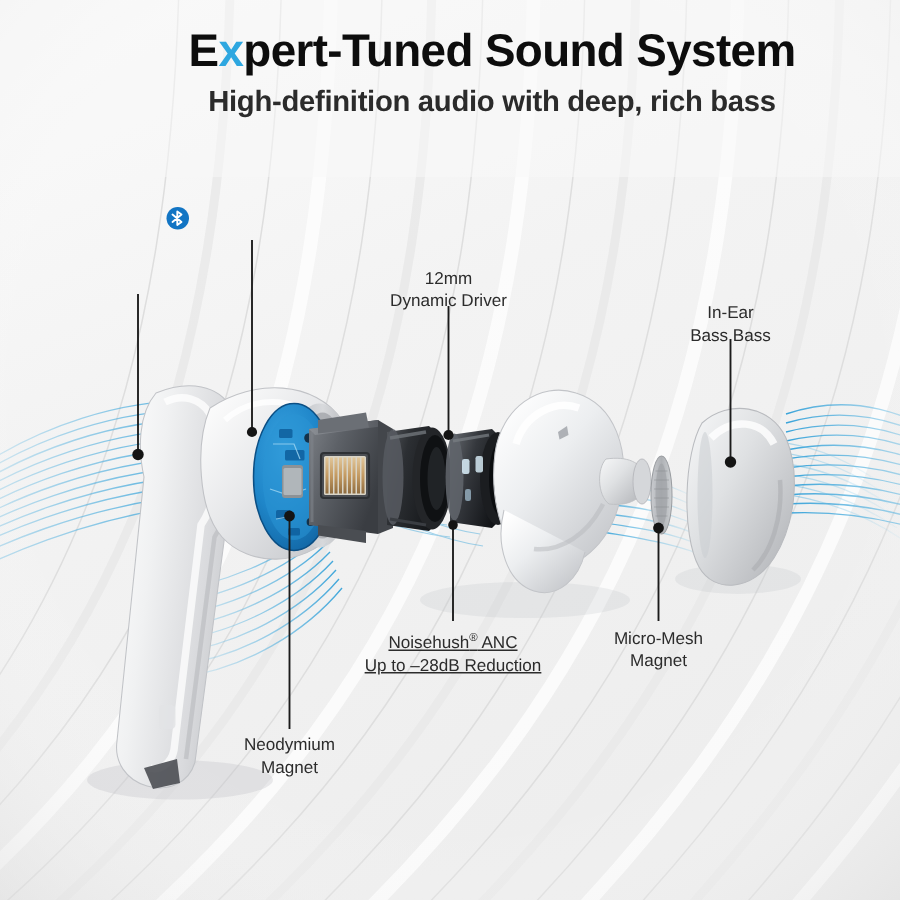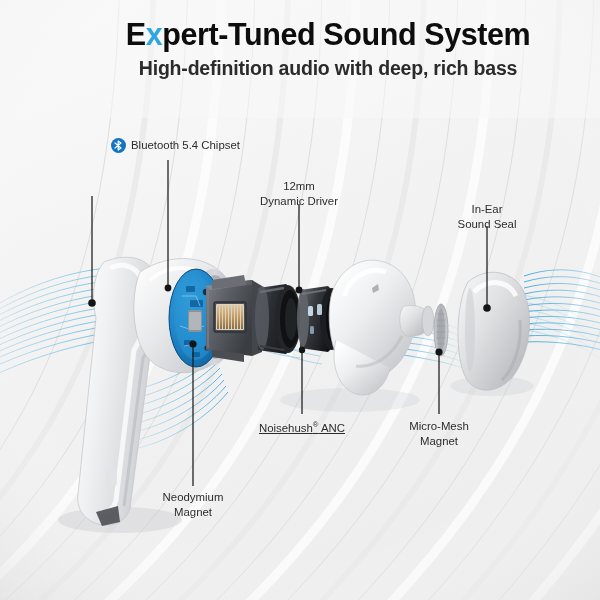--- a/index.html
+++ b/index.html
@@ -439,37 +439,37 @@
     <p class="subtitle">High-definition audio with deep, rich bass</p>
   </div>
 
   <div class="callout c-left" style="left:111px; top:138px;">
     <span class="bt-row">
       <span class="bt-badge">
         <svg width="9" height="11" viewBox="0 0 9 11" aria-hidden="true">
           <path d="M1 3 L7 8 L4.2 10 L4.2 1 L7 3 L1 8" fill="none" stroke="#ffffff" stroke-width="1.25" stroke-linecap="round" stroke-linejoin="round"></path>
         </svg>
       </span>
-      <span>Bluetooth 5.4 Chipset</span>
     </span>
   </div>
 
 
   <div class="callout c-center" style="left:299px; top:179px;">
     <span>12mm</span>
     <span class="l2">Dynamic Driver</span>
   </div>
 
   <div class="callout c-center" style="left:487px; top:202px;">
     <span>In-Ear</span>
-    <span class="l2">Sound Seal</span>
+    <span class="l2">Bass Bass</span>
   </div>
 
   <div class="callout c-center" style="left:302px; top:420px;text-decoration:underline;">
     <span><span>Noisehush</span><span class="sup">®</span><span> ANC</span></span>
+    <span class="l2">Up to –28dB Reduction</span>
   </div>
 
   <div class="callout c-center" style="left:193px; top:490px;">
     <span>Neodymium</span>
     <span class="l2">Magnet</span>
   </div>
 
   <div class="callout c-center" style="left:439px; top:419px;">
     <span>Micro-Mesh</span>
     <span class="l2">Magnet</span>

